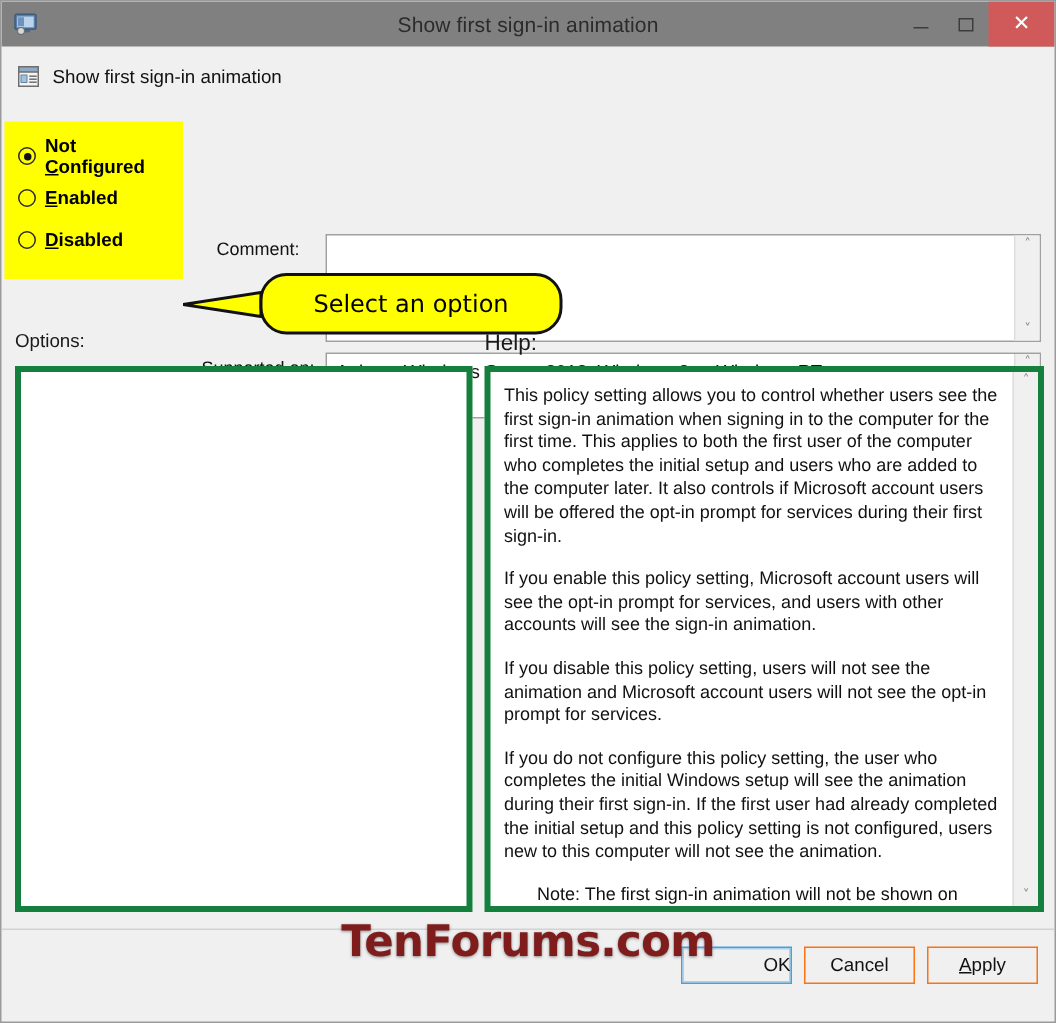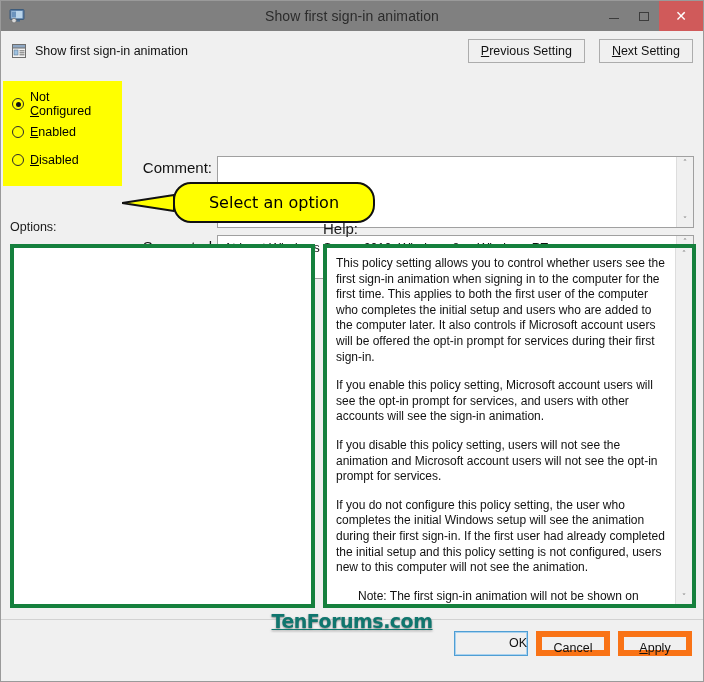--- a/index.html
+++ b/index.html
@@ -120,20 +120,21 @@
     height: 145px;
   }
   .radio-block {
     position: absolute;
     left: 2px; top: 10px;
     width: 119px; height: 105px;
     background: #ffff00;
     box-sizing: border-box;
     padding: 9px 11px 0 9px;
     z-index: 5;
+    font-weight: bold;
   }
   .radio-row {
     display: flex;
     align-items: center;
     height: 28px;
     cursor: default;
   }
   .radio-circle {
     width: 12px; height: 12px;
     border-radius: 50%;
@@ -153,23 +154,23 @@
     background: #111;
   }
   .radio-label {
     font-size: 12.5px;
     color: #000;
   }
   .radio-label u { text-decoration: underline; }
 
   .field-label {
     position: absolute;
-    font-size: 15px;
+    font-size: 12px;
     color: #111;
-    text-align: right;
+    text-align: center;
     width: 80px;
   }
   .lbl-comment { left: 131px; top: 88px; }
   .lbl-supported { left: 131px; top: 167px; }
 
   .inputbox {
     position: absolute;
     background: #ffffff;
     border: 1px solid #a0a0a0;
     box-sizing: border-box;
@@ -281,44 +282,43 @@
     display: flex;
     gap: 8px;
   }
   .btn-dialog {
     width: 74px;
     height: 25px;
     line-height: 23px;
     text-align: center;
     padding: 0;
     background: #f0f0f0;
-    border: 6px solid #f97316;
+    border: 1px solid #f97316;
     font-size: 12.5px;
   }
   .btn-default {
     border: 1px solid #4f9ed4;
     box-shadow: 0 0 0 1px #a9d2ef inset;
     text-align: right;
   }
 
   
   .watermark {
     position: absolute;
     left: 0; right: 0;
     top: 609px;
     text-align: center;
     font-family: "DejaVu Sans", sans-serif;
-    font-size: 19px;
+    font-size: 29px;
     font-weight: bold;
-    color: #0f766e;
+    color: #7f1d1d;
     letter-spacing: -0.5px;
     text-shadow: 0 1px 2px rgba(120,120,120,.85);
     z-index: 40;
     pointer-events: none;
-    text-decoration: underline;
   }
 </style>
 </head>
 <body>
 
 <div class="window">
 
   <div class="titlebar">
     <span class="titlebar-icon">
       <svg width="18" height="18" viewBox="0 0 18 18">
@@ -348,24 +348,20 @@
       <svg width="16" height="16" viewBox="0 0 16 16">
         <rect x="1.5" y="1.5" width="13" height="13" fill="#f3f3f3" stroke="#6e6e6e" stroke-width="1"></rect>
         <rect x="1.5" y="1.5" width="13" height="3.5" fill="#8fa8c4" stroke="#6e6e6e" stroke-width="1"></rect>
         <rect x="3" y="7" width="4" height="5" fill="#9fc2e0" stroke="#5d7a96" stroke-width=".6"></rect>
         <rect x="8.5" y="7.3" width="5" height="1" fill="#6e6e6e"></rect>
         <rect x="8.5" y="9.3" width="5" height="1" fill="#6e6e6e"></rect>
         <rect x="8.5" y="11.3" width="5" height="1" fill="#6e6e6e"></rect>
       </svg>
     </span>
     <span class="header-title">Show first sign-in animation</span>
-    <div class="header-buttons">
-      <button class="btn"><u>P</u>revious Setting</button>
-      <button class="btn"><u>N</u>ext Setting</button>
-    </div>
   </div>
 
   <div class="form-area">
 
     <div class="radio-block">
       <div class="radio-row">
         <span class="radio-circle checked"></span>
         <span class="radio-label">Not <u>C</u>onfigured</span>
       </div>
       <div class="radio-row">

